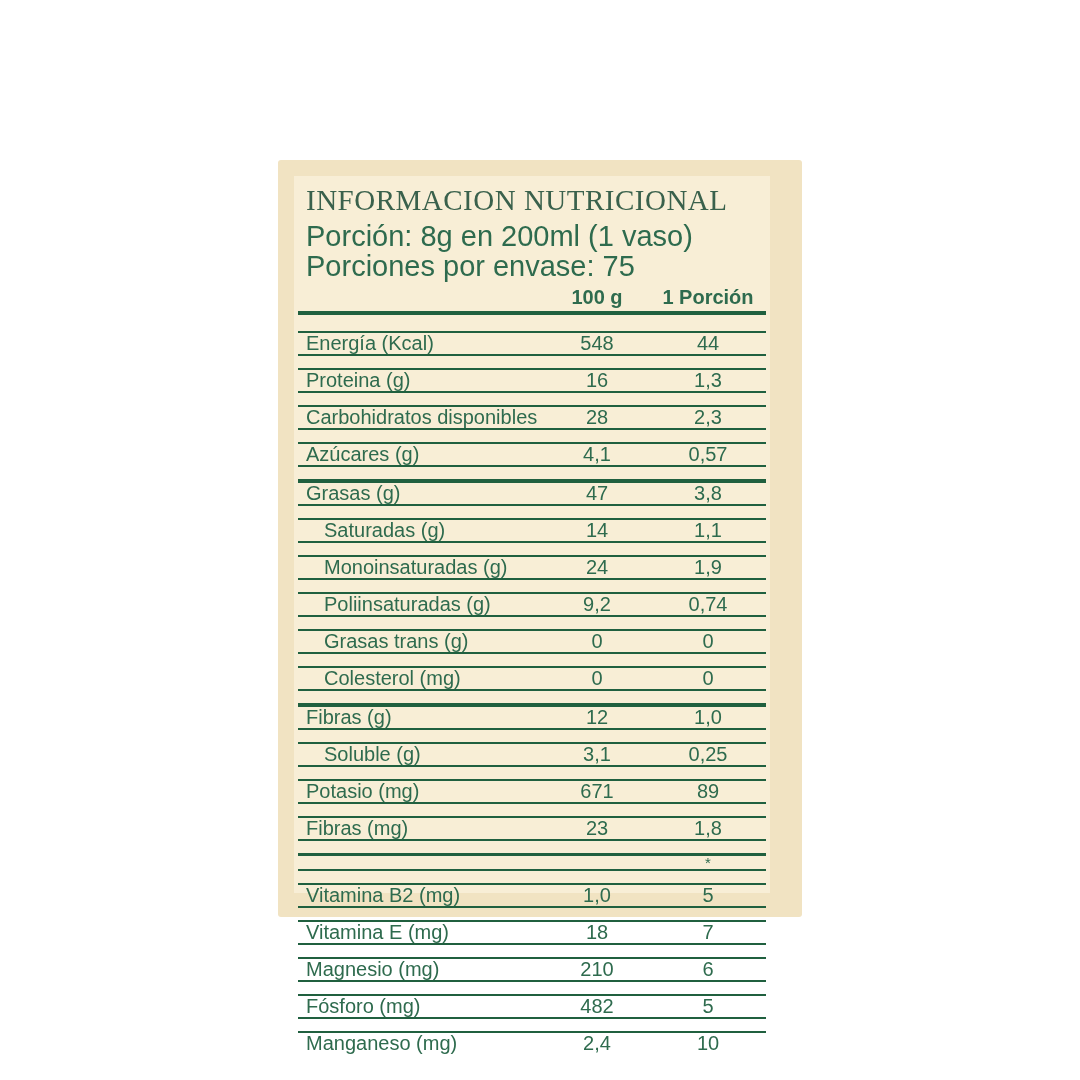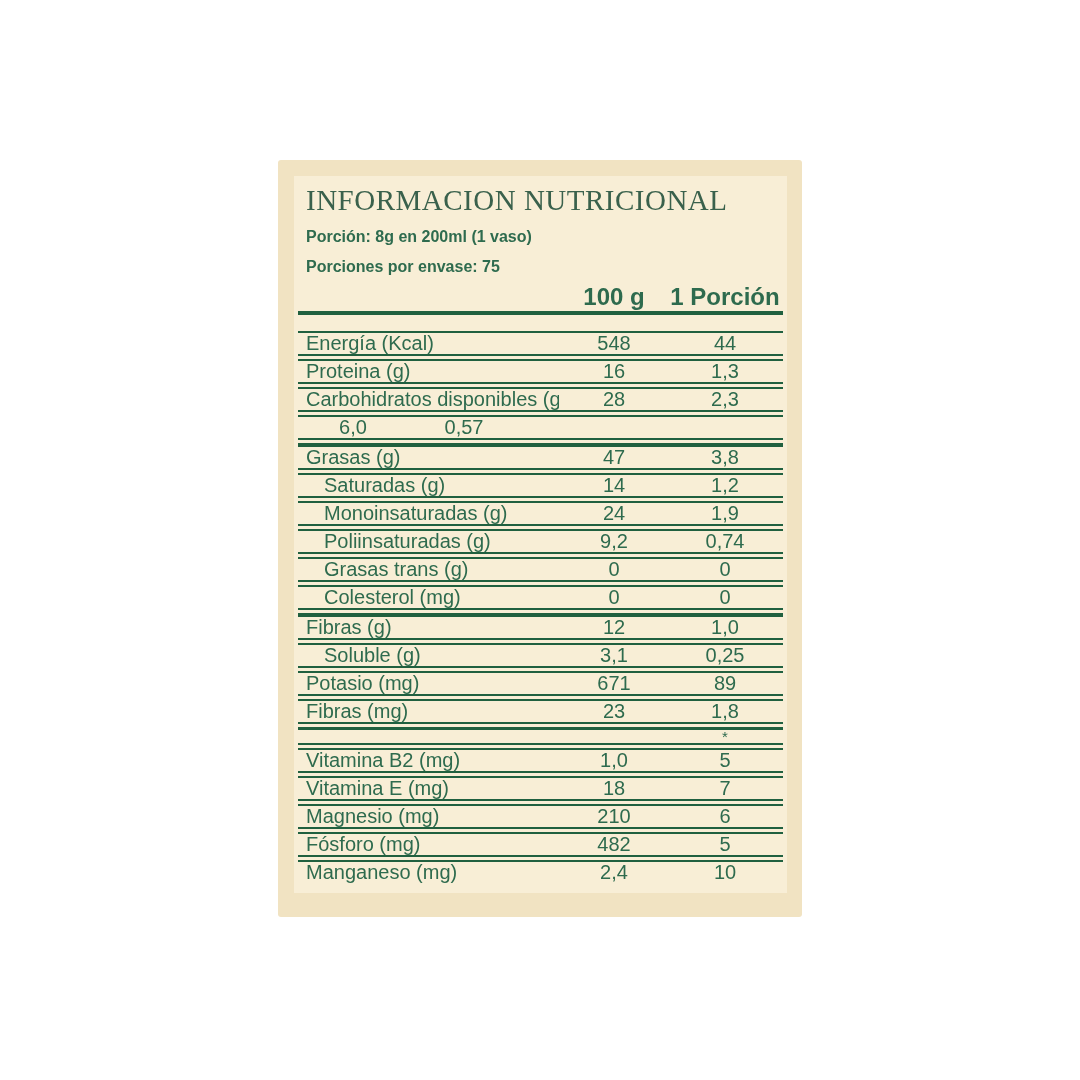--- a/index.html
+++ b/index.html
@@ -9,41 +9,41 @@
   html,body{margin:0;padding:0;}
   body{
     width:1080px;height:1080px;background:var(--page-bg);
     font-family:"Liberation Sans", sans-serif;color:var(--green);
     -webkit-font-smoothing:antialiased;
   }
   .page{position:relative;width:1080px;height:1080px;background:var(--page-bg);overflow:hidden;}
   .panel{
     position:absolute;left:278px;top:160px;width:524px;height:757px;
     background:var(--cream-outer);border-radius:3px;
-    box-sizing:border-box;padding:16px 15px 24px 16px;
+    box-sizing:border-box;padding:16px 32px 24px 16px;
   }
   .inner{
     width:100%;height:100%;background:var(--cream-inner);
     box-sizing:border-box;padding:6px 4px 10px 4px;
   }
   .title{
     font-family:"Liberation Serif", serif;font-weight:400;
     font-size:29px;line-height:32px;letter-spacing:0.5px;
     color:var(--title-green);margin:2px 0 9px 8px;
   }
-  .serving{font-size:16px;line-height:23px;font-weight:700;margin:0 0 7px 8px;}
+  .serving{font-size:29px;line-height:23px;font-weight:400;margin:0 0 7px 8px;}
   .row{display:flex;align-items:center;height:21px;
        border-top:2px solid var(--line);border-bottom:2px solid var(--line);
-       margin-top:3px;font-size:20px;}
+       margin-top:12px;font-size:20px;}
   .row.first{margin-top:16px;}
   .row.heavy-top{border-top-width:4px;}
   .row.star-row{height:13px;border-top-width:3px;}
   .row.star-row .vport{font-size:15px;line-height:13px;}
   .row.last{border-bottom:none;}
-  .col-head{border:none;height:24px;margin-top:2px;font-weight:700;font-size:24px;}
+  .col-head{border:none;height:24px;margin-top:2px;font-weight:700;font-size:20px;}
   .header-rule{height:0;border-top:4px solid var(--line);margin-top:2px;}
   .label{flex:1;padding-left:8px;white-space:nowrap;overflow:hidden;}
   .indent .label{padding-left:26px;}
   .v100{width:110px;text-align:center;}
   .vport{width:112px;text-align:center;margin-right:2px;}
 </style>
 </head>
 <body>
 
 <div class="page">
@@ -68,32 +68,33 @@
             <span class="label">Proteina (g)</span>
             <span class="v100">16</span>
             <span class="vport">1,3</span>
           </div>
           <div class="row">
             <span class="label">Carbohidratos disponibles (g)</span>
             <span class="v100">28</span>
             <span class="vport">2,3</span>
           </div>
           <div class="row">
-            <span class="v100">6,0</span>
+            <span class="label">Azúcares (g)</span>
+            <span class="v100">4,1</span>
             <span class="vport">0,57</span>
           </div>
           <div class="row heavy-top">
             <span class="label">Grasas (g)</span>
             <span class="v100">47</span>
             <span class="vport">3,8</span>
           </div>
           <div class="row indent">
             <span class="label">Saturadas (g)</span>
             <span class="v100">14</span>
-            <span class="vport">1,2</span>
+            <span class="vport">1,1</span>
           </div>
           <div class="row indent">
             <span class="label">Monoinsaturadas (g)</span>
             <span class="v100">24</span>
             <span class="vport">1,9</span>
           </div>
           <div class="row indent">
             <span class="label">Poliinsaturadas (g)</span>
             <span class="v100">9,2</span>
             <span class="vport">0,74</span>

